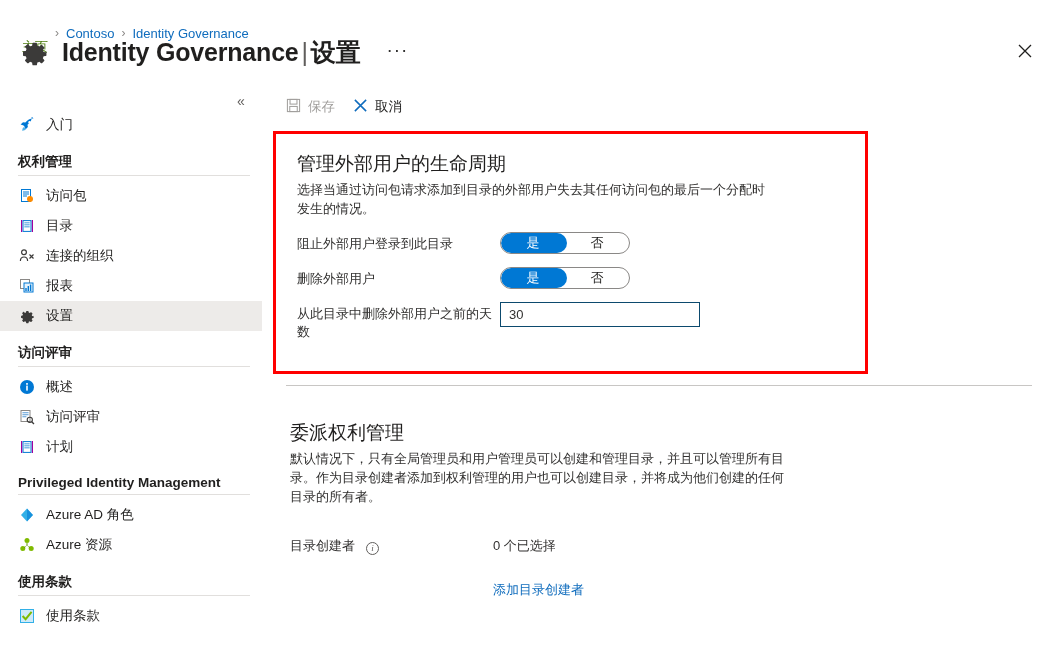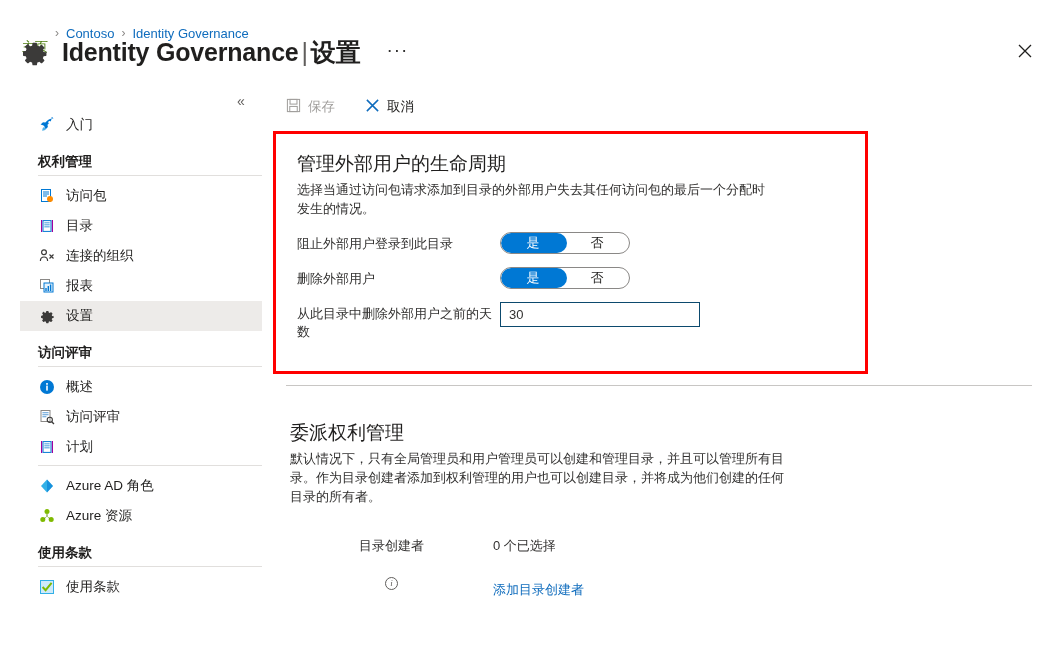--- a/index.html
+++ b/index.html
@@ -47,37 +47,37 @@
   
   .sidebar {
     position: absolute; left: 0; top: 88px; width: 262px; height: 576px;
     background: #ffffff;
   }
   .collapse-btn {
     position: absolute; right: 10px; top: 3px; width: 22px; height: 20px;
     display:flex; align-items:center; justify-content:center;
     color: #605e5c; font-size: 14px; cursor: pointer;
   }
-  .nav-list { position: absolute; left: 0; top: 22px; width: 262px; margin-left: 20px; }
+  .nav-list { position: absolute; left: 0; top: 22px; width: 262px; }
   .nav-item {
     display: flex; align-items: center; gap: 10px;
     height: 30px; padding-left: 18px; cursor: pointer; font-size: 13.5px;
     color: #201f1e;
   }
   .nav-item.selected { background: #edebe9; }
   .nav-item .ico { width: 18px; height: 18px; display:flex; align-items:center; justify-content:center; flex:0 0 18px; }
   .nav-group {
     font-size: 13.5px; font-weight: 700; color: #201f1e;
     padding-left: 18px; margin-top: 13px; margin-bottom: 4px;
   }
   .nav-rule { height: 1px; background: #e1dfdd; margin: 3px 12px 5px 18px; }
 
   
   .content { position: absolute; left: 262px; top: 88px; width: 792px; height: 576px; background:#fff; }
-  .cmdbar { display: flex; align-items: center; gap: 30px; height: 38px; padding-left: 24px; }
+  .cmdbar { display: flex; align-items: center; gap: 18px; height: 38px; padding-left: 24px; }
   .cmd {
     display: flex; align-items: center; gap: 7px; font-size: 13.5px; cursor: pointer;
     color: #201f1e;
   }
   .cmd.disabled { color: #a19f9d; cursor: default; }
 
   .redbox {
     position: absolute; left: 11px; top: 43px; width: 595px; height: 243px;
     border: 3px solid #ff0000;
   }
@@ -116,21 +116,21 @@
   }
 
   .divider { height: 1px; background: #c8c6c4; margin: 0 0 0 24px; width: 746px; }
 
   .sec2 { padding: 22px 0 0 24px; }
   .sec2 .sec-desc { max-width: 497px; }
 
   .dc-row { display: flex; align-items: flex-start; margin-top: 30px; }
   .dc-label {
     width: 203px; font-size: 13px; color: #323130;
-    display: flex; align-items: center; gap: 22px; flex-direction: column;
+    display: flex; align-items: flex-end; gap: 11px;
   }
   .info-icon {
     width: 13px; height: 13px; border: 1px solid #605e5c; border-radius: 50%;
     font-size: 9px; color: #605e5c; display:flex; align-items:center; justify-content:center;
     font-family: "Liberation Serif", serif; font-style: italic; cursor: pointer;
   }
   .dc-value { font-size: 13px; color: #323130; }
   .dc-link { font-size: 13px; color: #0f6cbd; cursor: pointer; margin-top: 26px; display:inline-block; }
 </style>
 </head>
@@ -265,20 +265,21 @@
         <span class="ico">
           <svg width="16" height="16" viewBox="0 0 16 16">
               <path d="M2 2h1.2v12H2zm10.8 0H14v12h-1.2z" fill="#a4009e"></path>
               <rect x="4" y="2.6" width="8" height="10.8" fill="#fff" stroke="#0078d4"></rect>
               <path fill="#0078d4" d="M5.3 4.4h5.4v.9H5.3zm0 2h5.4v.9H5.3zm0 2h5.4v.9H5.3z"></path>
             </svg>
         </span>
         <span>计划</span>
       </div>
 
+      <div class="nav-group">Privileged Identity Management</div>
       <div class="nav-rule"></div>
 
       <div class="nav-item">
         <span class="ico">
           <svg width="16" height="16" viewBox="0 0 16 16">
               <path fill="#32b0e7" d="M8 1.5 14 8l-6 6.5L2 8z"></path>
               <path fill="#0078d4" d="M8 1.5 14 8l-6 6.5z" opacity=".55"></path>
             </svg>
         </span>
         <span>Azure AD 角色</span>

